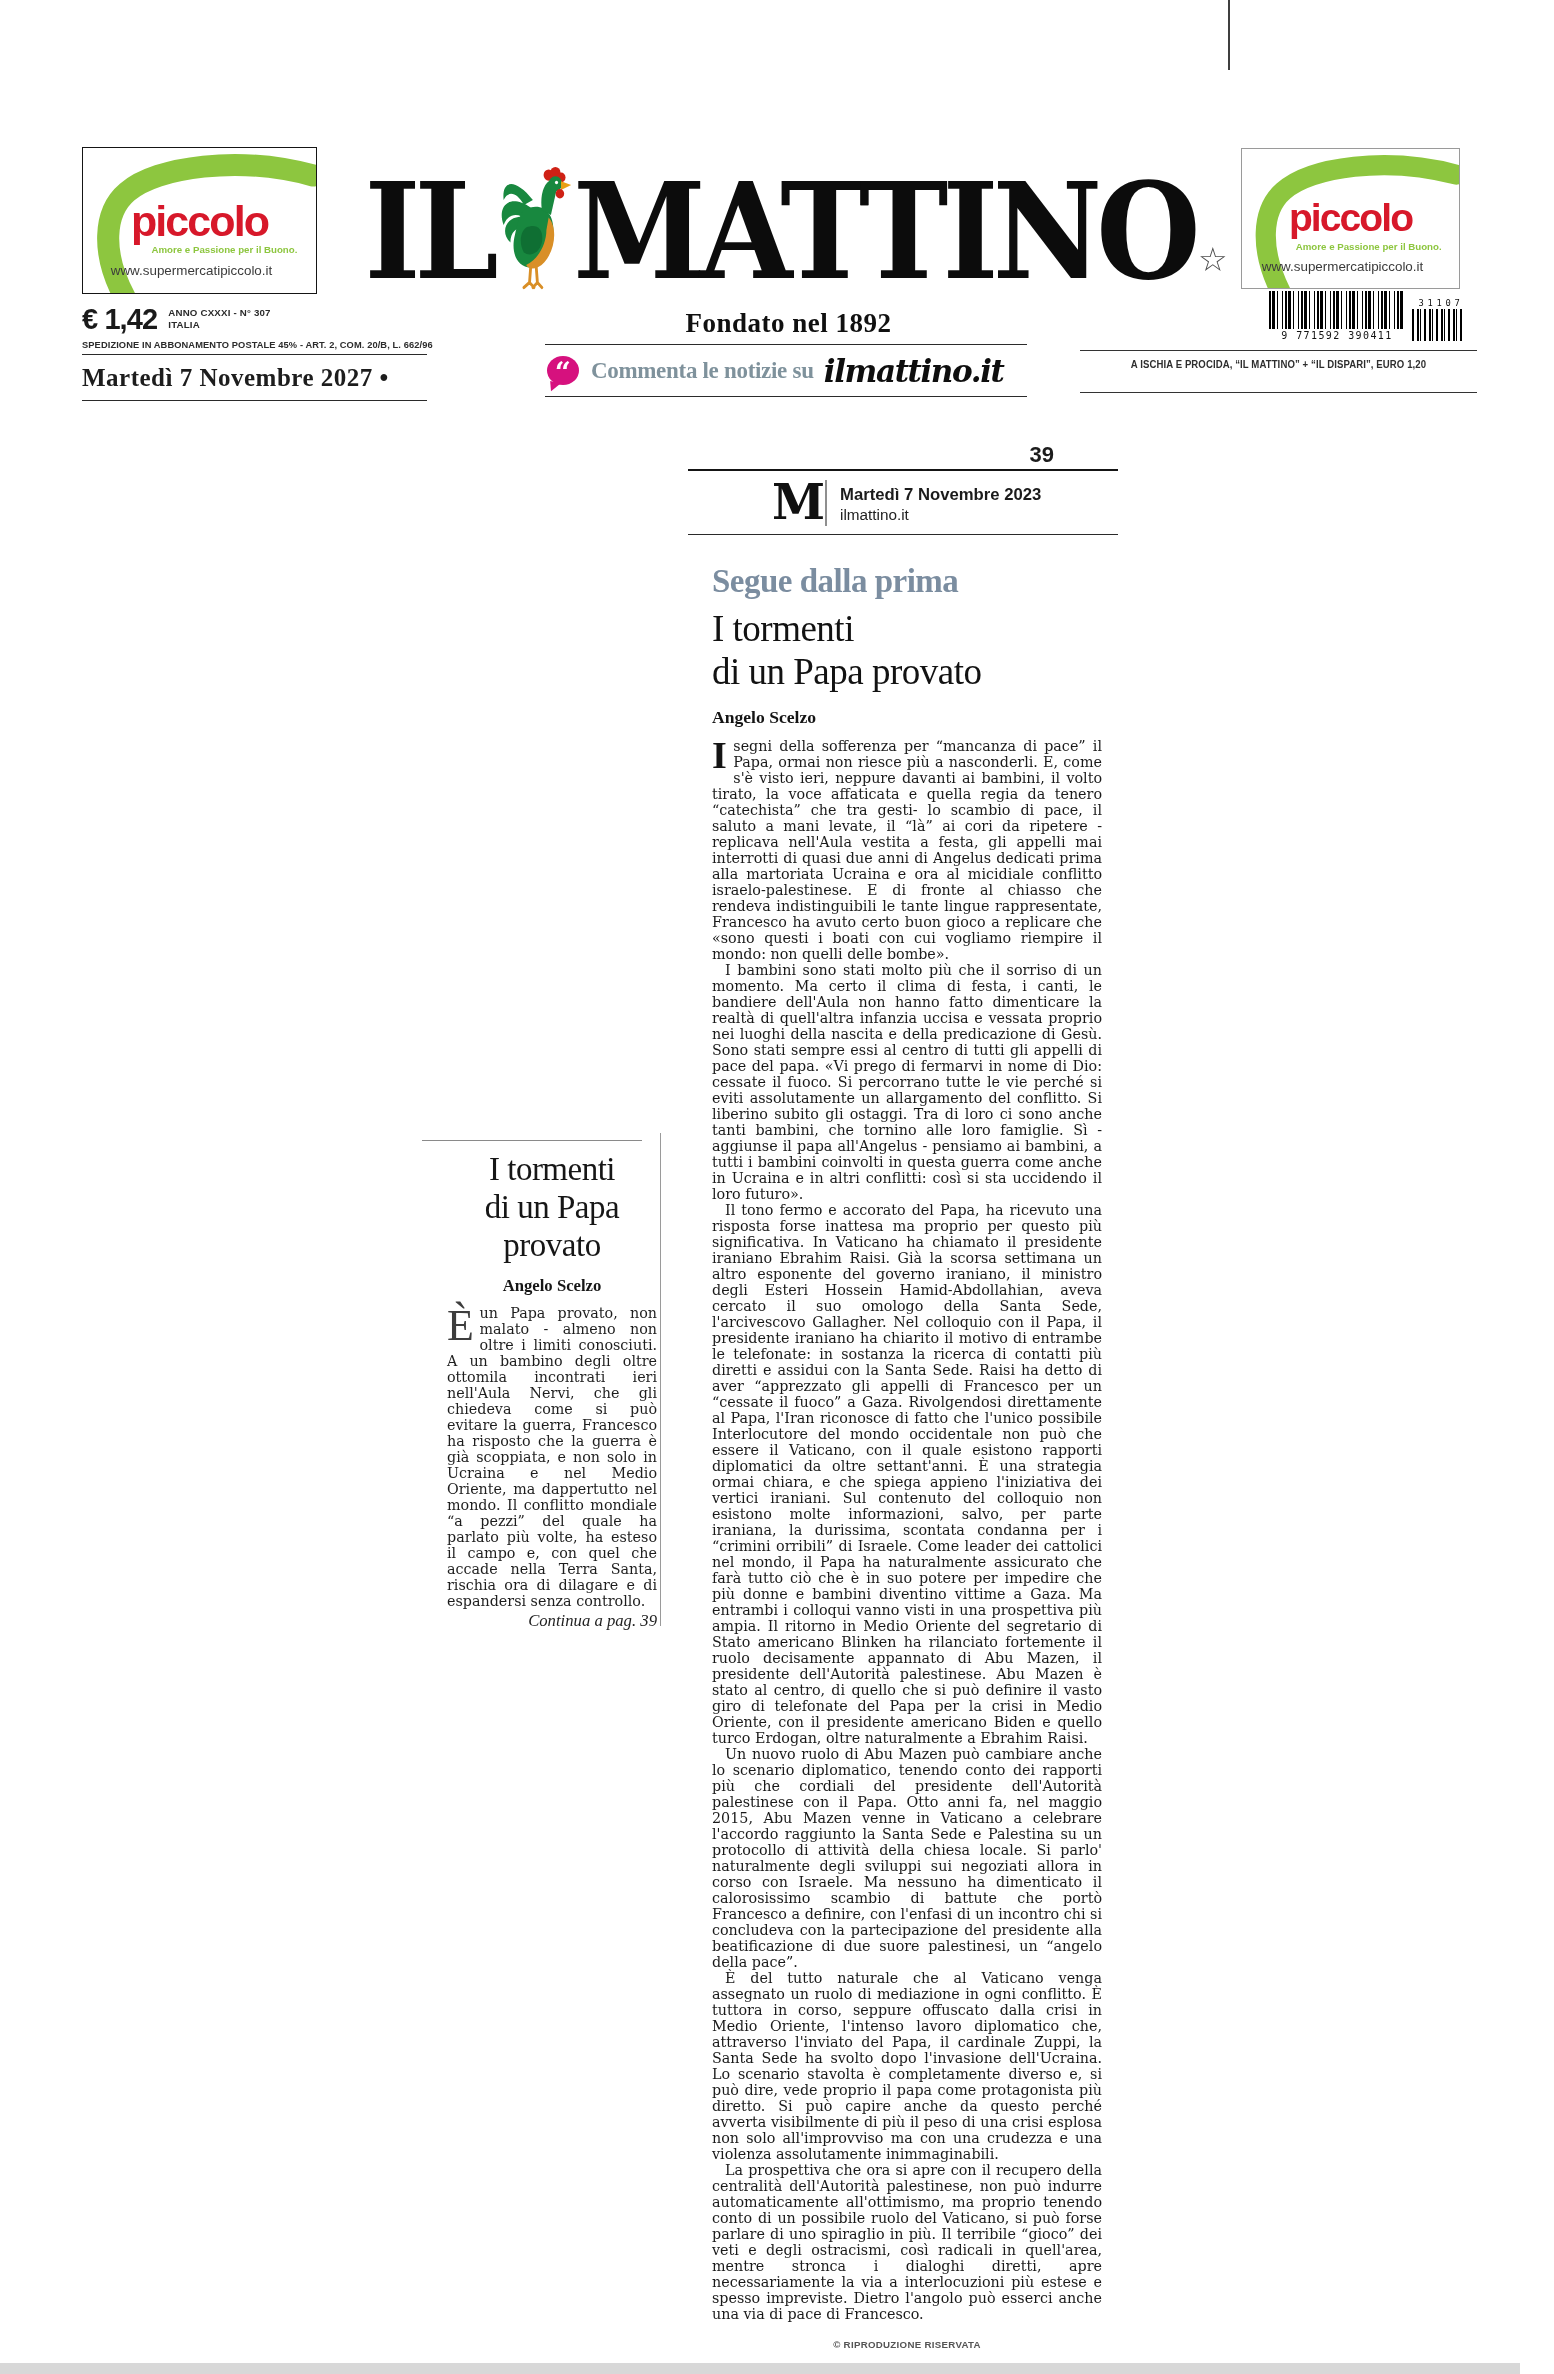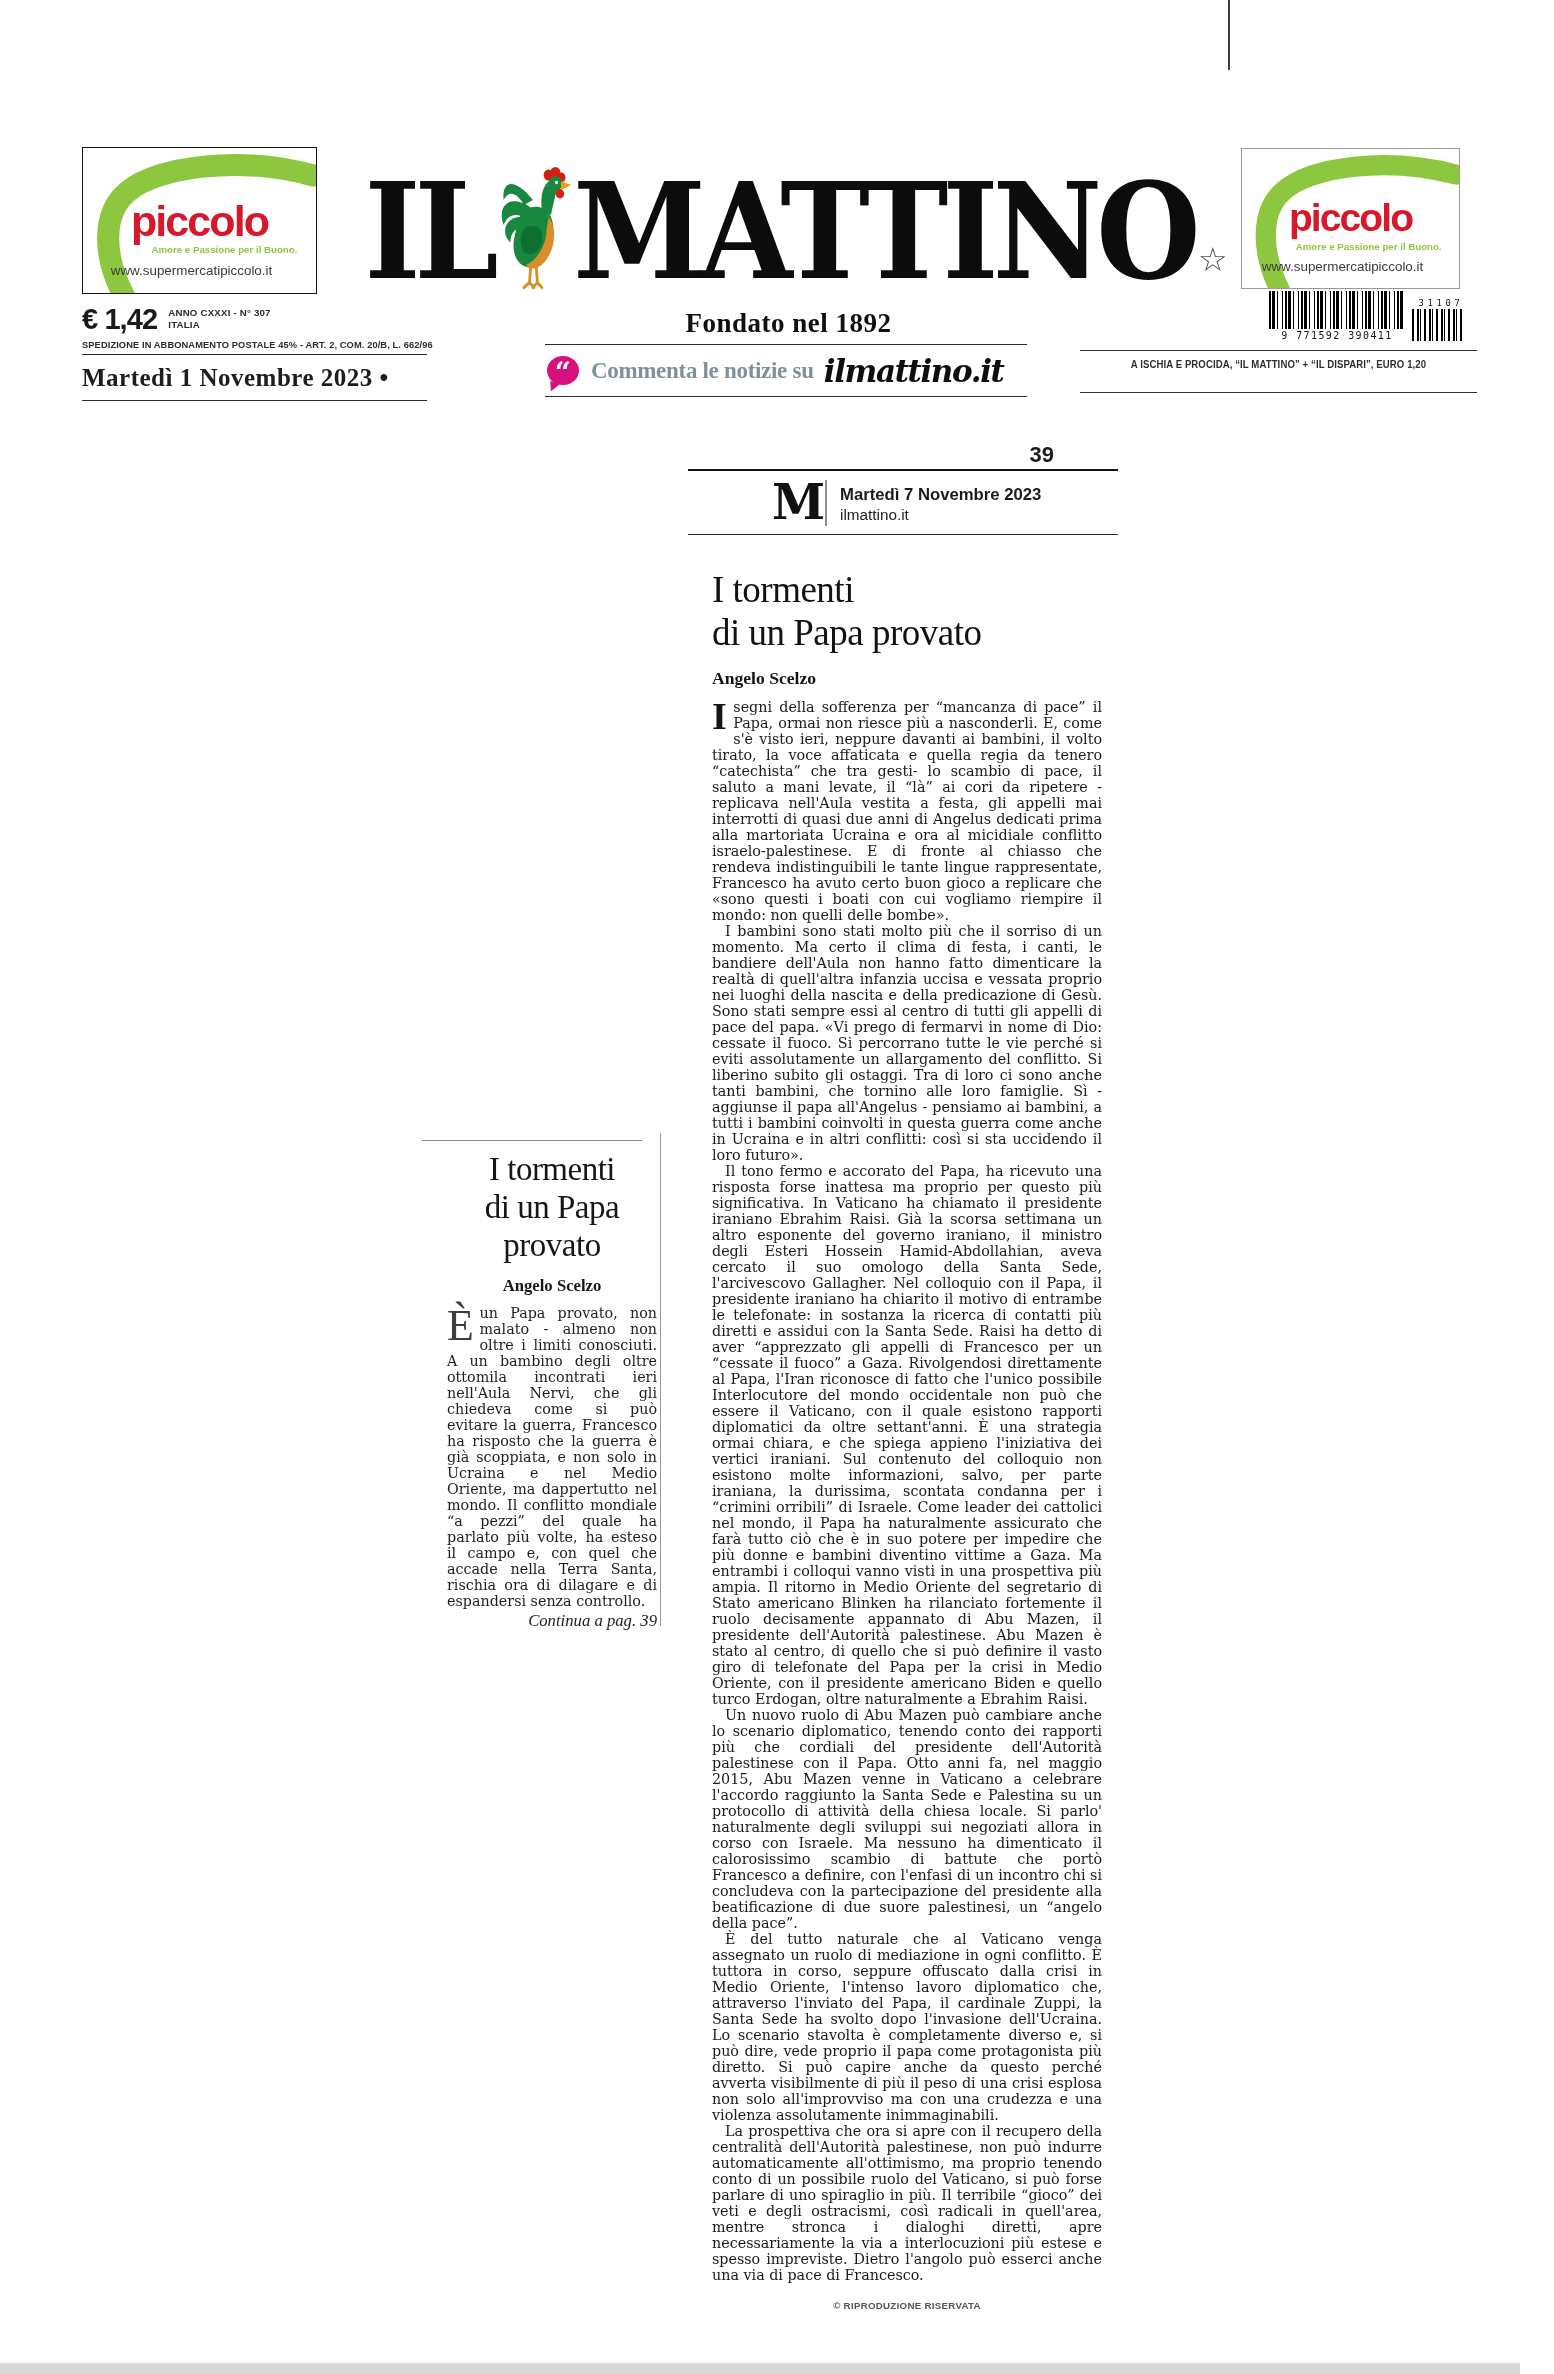--- a/index.html
+++ b/index.html
@@ -179,21 +179,21 @@
   <div class="abs price-block">
     <div class="price-row">
       <span class="price">€ 1,42</span>
       <span class="edition">
         <span>ANNO CXXXI - N° 307</span><br>
         <span>ITALIA</span>
       </span>
     </div>
     <div class="shipping">SPEDIZIONE IN ABBONAMENTO POSTALE 45% - ART. 2, COM. 20/B, L. 662/96</div>
     <hr class="rule rule1">
-    <div class="date-line">Martedì 1 Novembre 2023 •</div>
+    <div class="date-line">Martedì 7 Novembre 2027 •</div>
     <hr class="rule rule2">
   </div>
 
   <div class="abs founded">Fondato nel 1892</div>
   <div class="abs comment-bar">
     <span class="bubble">
       <span class="q">“</span>
     </span>
     <span class="comment-label">Commenta le notizie su</span>
     <span class="comment-site">ilmattino.it</span>
@@ -215,20 +215,21 @@
 
   <div class="abs pg-num">39</div>
   <div class="abs m-rule1"></div>
   <div class="abs m-logo">M</div>
   <div class="abs m-vline"></div>
   <div class="abs m-head-date">Martedì 7 Novembre 2023</div>
   <div class="abs m-head-site">ilmattino.it</div>
   <div class="abs m-rule2"></div>
 
   <div class="abs main-col">
+    <div class="kicker">Segue dalla prima</div>
     <div class="m-title">
       <span>I tormenti</span><br>
       <span>di un Papa provato</span>
     </div>
     <div class="m-author">Angelo Scelzo</div>
     <div class="m-body">
       <p><span class="dropcap-main">I</span><span>segni della sofferenza per “mancanza di pace” il Papa, ormai non riesce più a nasconderli. E, come s'è visto ieri, neppure davanti ai bambini, il volto tirato, la voce affaticata e quella regia da tenero “catechista” che tra gesti- lo scambio di pace, il saluto a mani levate, il “là” ai cori da ripetere - replicava nell'Aula vestita a festa, gli appelli mai interrotti di quasi due anni di Angelus dedicati prima alla martoriata Ucraina e ora al micidiale conflitto israelo-palestinese. E di fronte al chiasso che rendeva indistinguibili le tante lingue rappresentate, Francesco ha avuto certo buon gioco a replicare che «sono questi i boati con cui vogliamo riempire il mondo: non quelli delle bombe».</span></p>
       <p class="cont">I bambini sono stati molto più che il sorriso di un momento. Ma certo il clima di festa, i canti, le bandiere dell'Aula non hanno fatto dimenticare la realtà di quell'altra infanzia uccisa e vessata proprio nei luoghi della nascita e della predicazione di Gesù. Sono stati sempre essi al centro di tutti gli appelli di pace del papa. «Vi prego di fermarvi in nome di Dio: cessate il fuoco. Si percorrano tutte le vie perché si eviti assolutamente un allargamento del conflitto. Si liberino subito gli ostaggi. Tra di loro ci sono anche tanti bambini, che tornino alle loro famiglie. Sì - aggiunse il papa all'Angelus - pensiamo ai bambini, a tutti i bambini coinvolti in questa guerra come anche in Ucraina e in altri conflitti: così si sta uccidendo il loro futuro».</p>
       <p class="cont">Il tono fermo e accorato del Papa, ha ricevuto una risposta forse inattesa ma proprio per questo più significativa. In Vaticano ha chiamato il presidente iraniano Ebrahim Raisi. Già la scorsa settimana un altro esponente del governo iraniano, il ministro degli Esteri Hossein Hamid-Abdollahian, aveva cercato il suo omologo della Santa Sede, l'arcivescovo Gallagher. Nel colloquio con il Papa, il presidente iraniano ha chiarito il motivo di entrambe le telefonate: in sostanza la ricerca di contatti più diretti e assidui con la Santa Sede. Raisi ha detto di aver “apprezzato gli appelli di Francesco per un “cessate il fuoco” a Gaza. Rivolgendosi direttamente al Papa, l'Iran riconosce di fatto che l'unico possibile Interlocutore del mondo occidentale non può che essere il Vaticano, con il quale esistono rapporti diplomatici da oltre settant'anni. È una strategia ormai chiara, e che spiega appieno l'iniziativa dei vertici iraniani. Sul contenuto del colloquio non esistono molte informazioni, salvo, per parte iraniana, la durissima, scontata condanna per i “crimini orribili” di Israele. Come leader dei cattolici nel mondo, il Papa ha naturalmente assicurato che farà tutto ciò che è in suo potere per impedire che più donne e bambini diventino vittime a Gaza. Ma entrambi i colloqui vanno visti in una prospettiva più ampia. Il ritorno in Medio Oriente del segretario di Stato americano Blinken ha rilanciato fortemente il ruolo decisamente appannato di Abu Mazen, il presidente dell'Autorità palestinese. Abu Mazen è stato al centro, di quello che si può definire il vasto giro di telefonate del Papa per la crisi in Medio Oriente, con il presidente americano Biden e quello turco Erdogan, oltre naturalmente a Ebrahim Raisi.</p>
       <p class="cont">Un nuovo ruolo di Abu Mazen può cambiare anche lo scenario diplomatico, tenendo conto dei rapporti più che cordiali del presidente dell'Autorità palestinese con il Papa. Otto anni fa, nel maggio 2015, Abu Mazen venne in Vaticano a celebrare l'accordo raggiunto la Santa Sede e Palestina su un protocollo di attività della chiesa locale. Si parlo' naturalmente degli sviluppi sui negoziati allora in corso con Israele. Ma nessuno ha dimenticato il calorosissimo scambio di battute che portò Francesco a definire, con l'enfasi di un incontro chi si concludeva con la partecipazione del presidente alla beatificazione di due suore palestinesi, un “angelo della pace”.</p>

